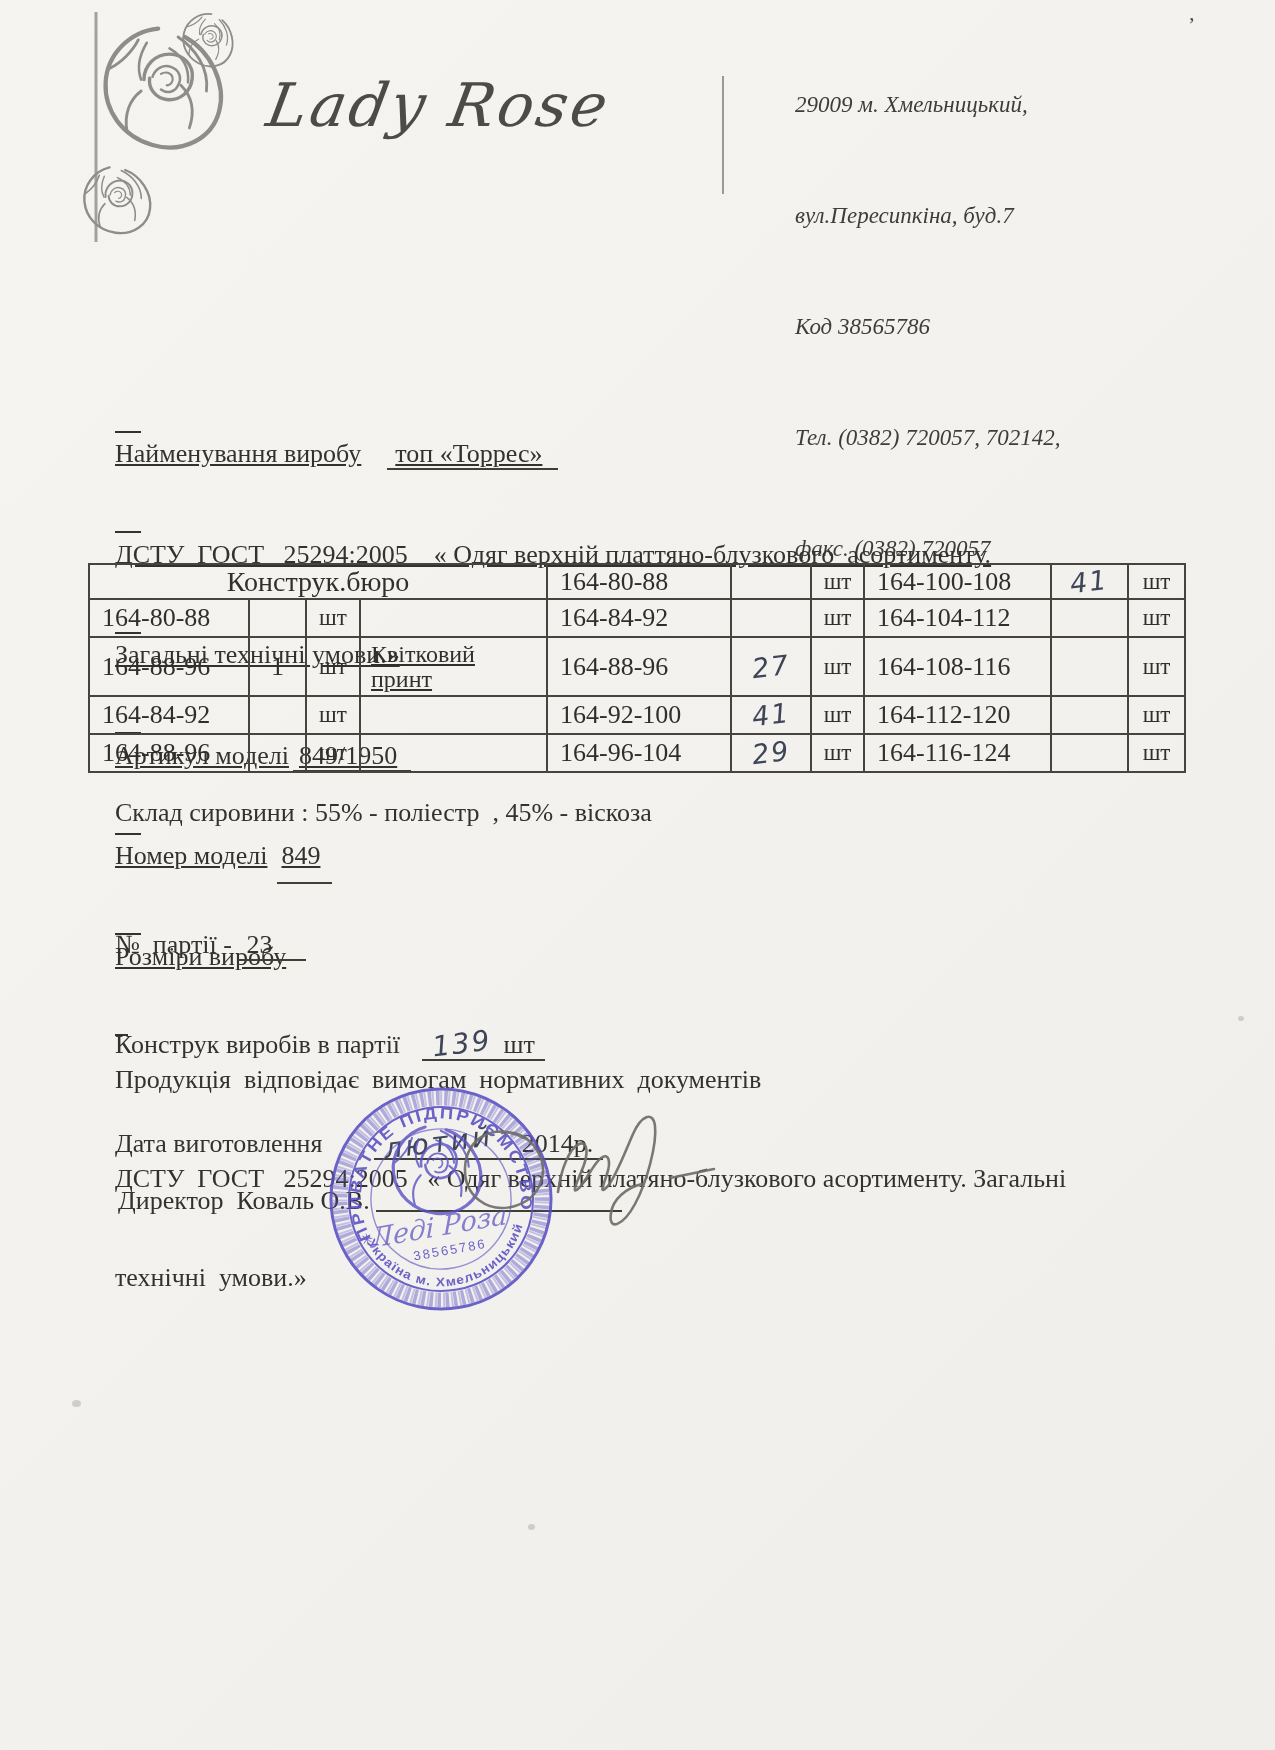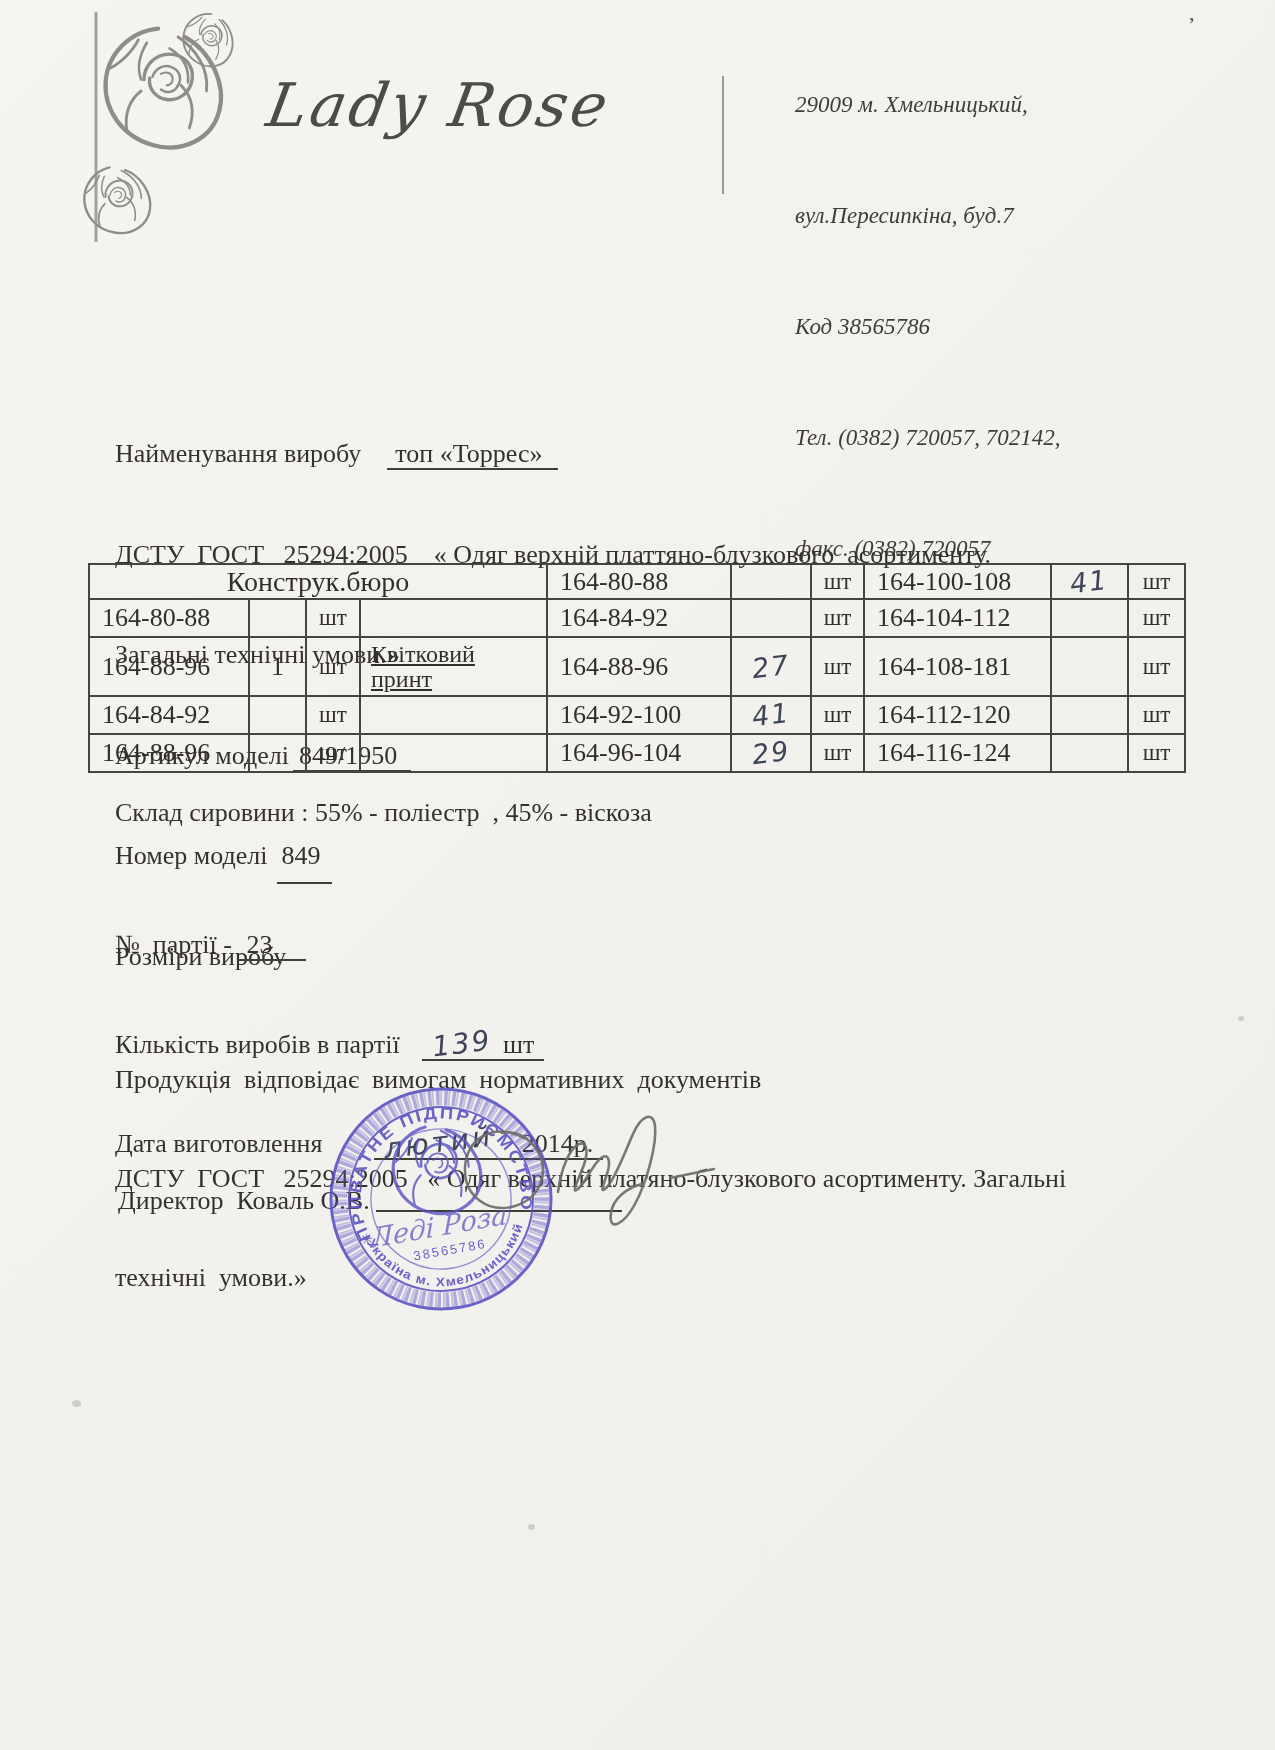--- a/index.html
+++ b/index.html
@@ -21,21 +21,21 @@
   }
   .hdr-divider{ left:722px; top:76px; width:2px; height:118px; background:#9b9997; }
   .contact{ left:795px; top:12px; font-style:italic; font-size:23px; line-height:37px; color:#3f3d3a;}
   .corner-mark{ left:1188px; top:12px; font-size:22px; color:#4e4c49;}
 
   
   .title{
     left:115px; top:284px; width:832px; text-align:center;
     font-weight:bold; font-size:31px; letter-spacing:1px; color:#2e2c29;
   }
-  .fields{ left:115px; top:370px; font-size:26px; line-height:33.5px; width:1080px;}
+  .fields{ left:115px; top:370px; font-size:26px; line-height:33.5px; width:1080px;text-decoration:underline;}
   .fline{height:33.5px;}
   .u{ border-bottom:2px solid #3e4036; }
   .uname{ margin-left:26px; padding:0 16px 0 8px;}
   .uart{ margin-left:4px; padding:0 14px 0 6px;}
   .umod{ margin-left:10px; padding:0 12px 12px 4px;}
 
   
   .sizes{ left:88px; top:563px; border-collapse:collapse; table-layout:fixed; width:1096px;
           font-size:26px; color:#312f2c;}
   .sizes td{ border:2px solid #46443f; padding:0 6px 0 12px; vertical-align:middle; overflow:hidden;}
@@ -158,21 +158,21 @@
           <td class="unit">шт</td>
         </tr>
         <tr>
           <td class="size">164-88-96</td>
           <td class="qty">1</td>
           <td class="unit">шт</td>
           <td class="note">Квітковий принт</td>
           <td class="size">164-88-96</td>
           <td class="qty"><span class="hand">27</span></td>
           <td class="unit">шт</td>
-          <td class="size">164-108-181</td>
+          <td class="size">164-108-116</td>
           <td class="qty"></td>
           <td class="unit">шт</td>
         </tr>
         <tr>
           <td class="size">164-84-92</td>
           <td class="qty"></td>
           <td class="unit">шт</td>
           <td class="note"></td>
           <td class="size">164-92-100</td>
           <td class="qty"><span class="hand">41</span></td>
@@ -193,21 +193,21 @@
           <td class="qty"></td>
           <td class="unit">шт</td>
         </tr>
       </tbody>
   </table>
 
   <div class="abs compo pre">Склад сировини : 55% - поліестр  , 45% - віскоза</div>
 
   <div class="abs batch pre">
     <div class="row"><span>№  партії -</span> <span class="u" style="padding:0 34px 0 8px">23</span></div>
-    <div class="row"><span>Кількість виробів в партії</span><span style="display:inline-block;width:22px"></span><span class="u ubatch"><span class="hand">139</span><span class="gap12"></span><span>шт</span></span></div>
+    <div class="row"><span>Конструк виробів в партії</span><span style="display:inline-block;width:22px"></span><span class="u ubatch"><span class="hand">139</span><span class="gap12"></span><span>шт</span></span></div>
     <div class="row"><span>Дата виготовлення</span><span style="display:inline-block;width:52px"></span><span class="u ubatch"><span class="hand" style="letter-spacing:3px">лютий</span><span class="gap28"></span><span>2014р.</span></span></div>
   </div>
 
   <div class="abs conf pre">
     <div>Продукція  відповідає  вимогам  нормативних  документів</div>
     <div>ДСТУ  ГОСТ   25294:2005   « Одяг верхній платяно-блузкового асортименту. Загальні</div>
     <div>технічні  умови.»</div>
   </div>
 
   <div class="abs director pre"><span>Директор  Коваль О.В.</span><span class="sigline"></span></div>

